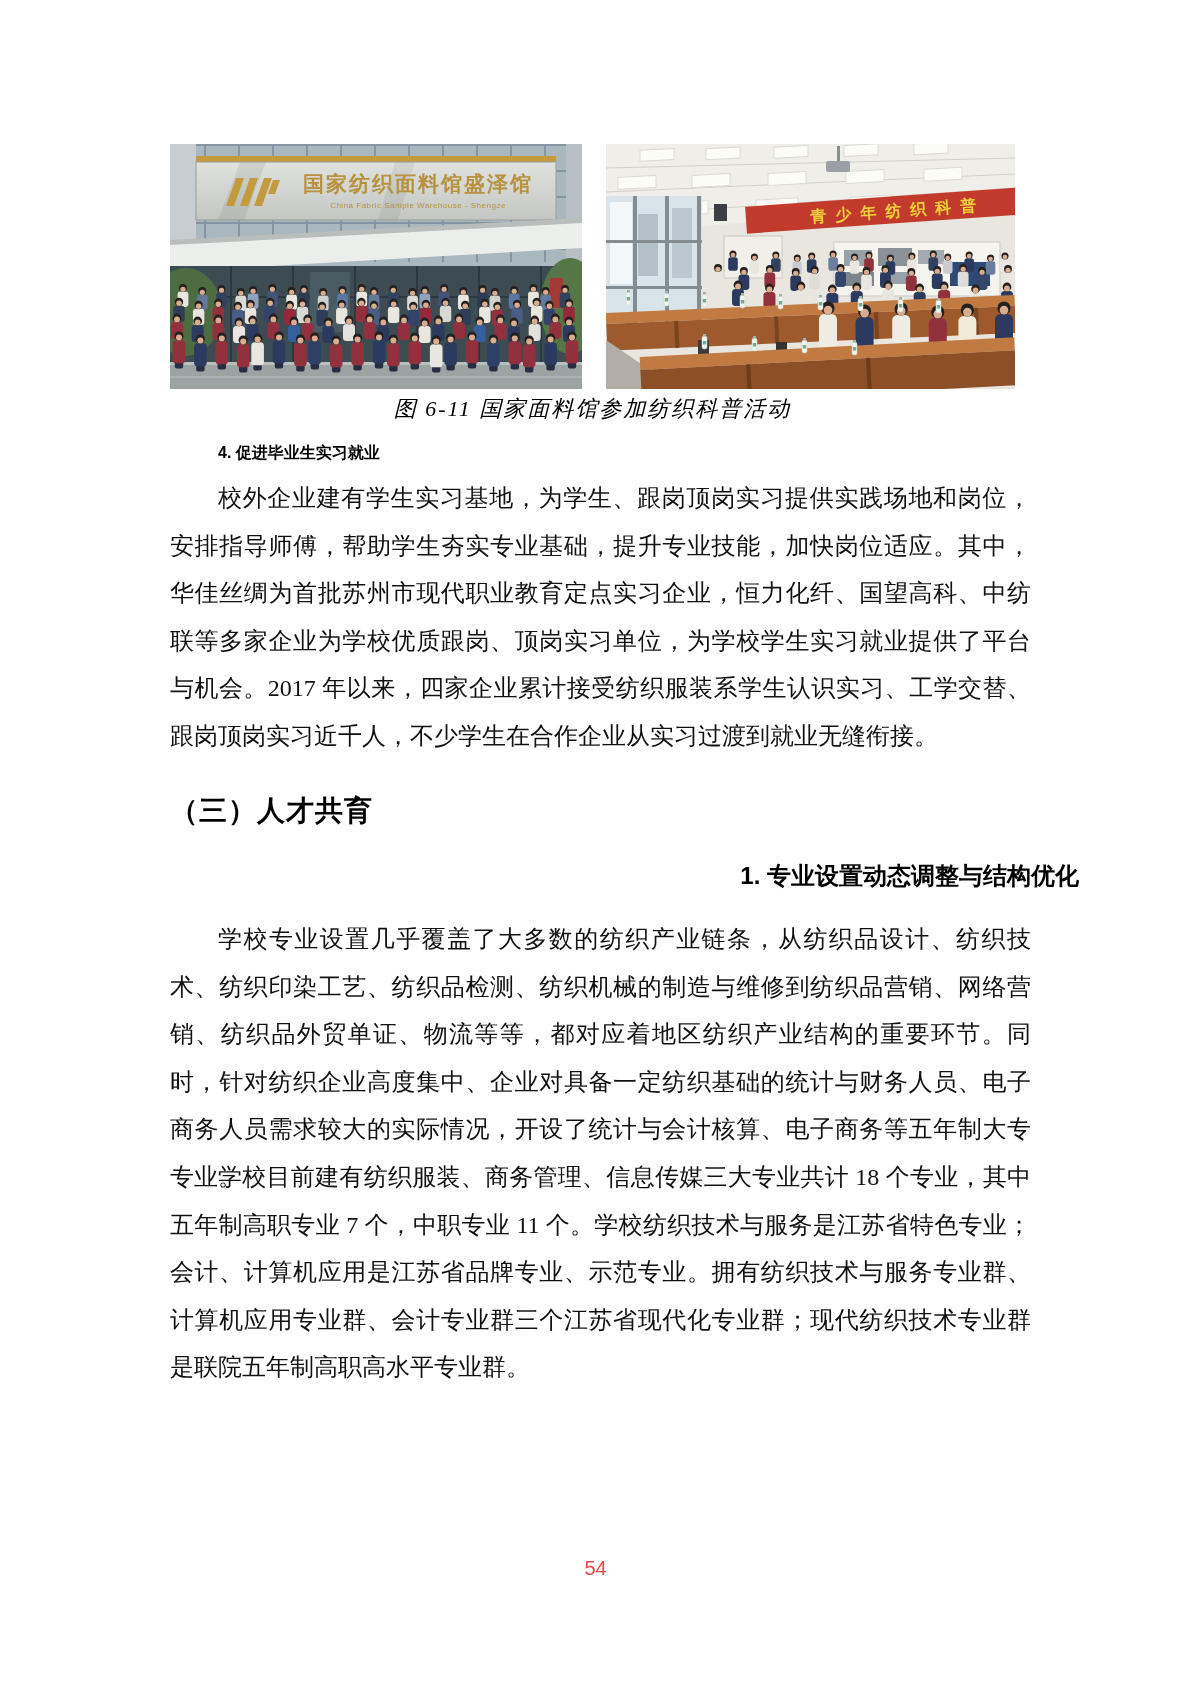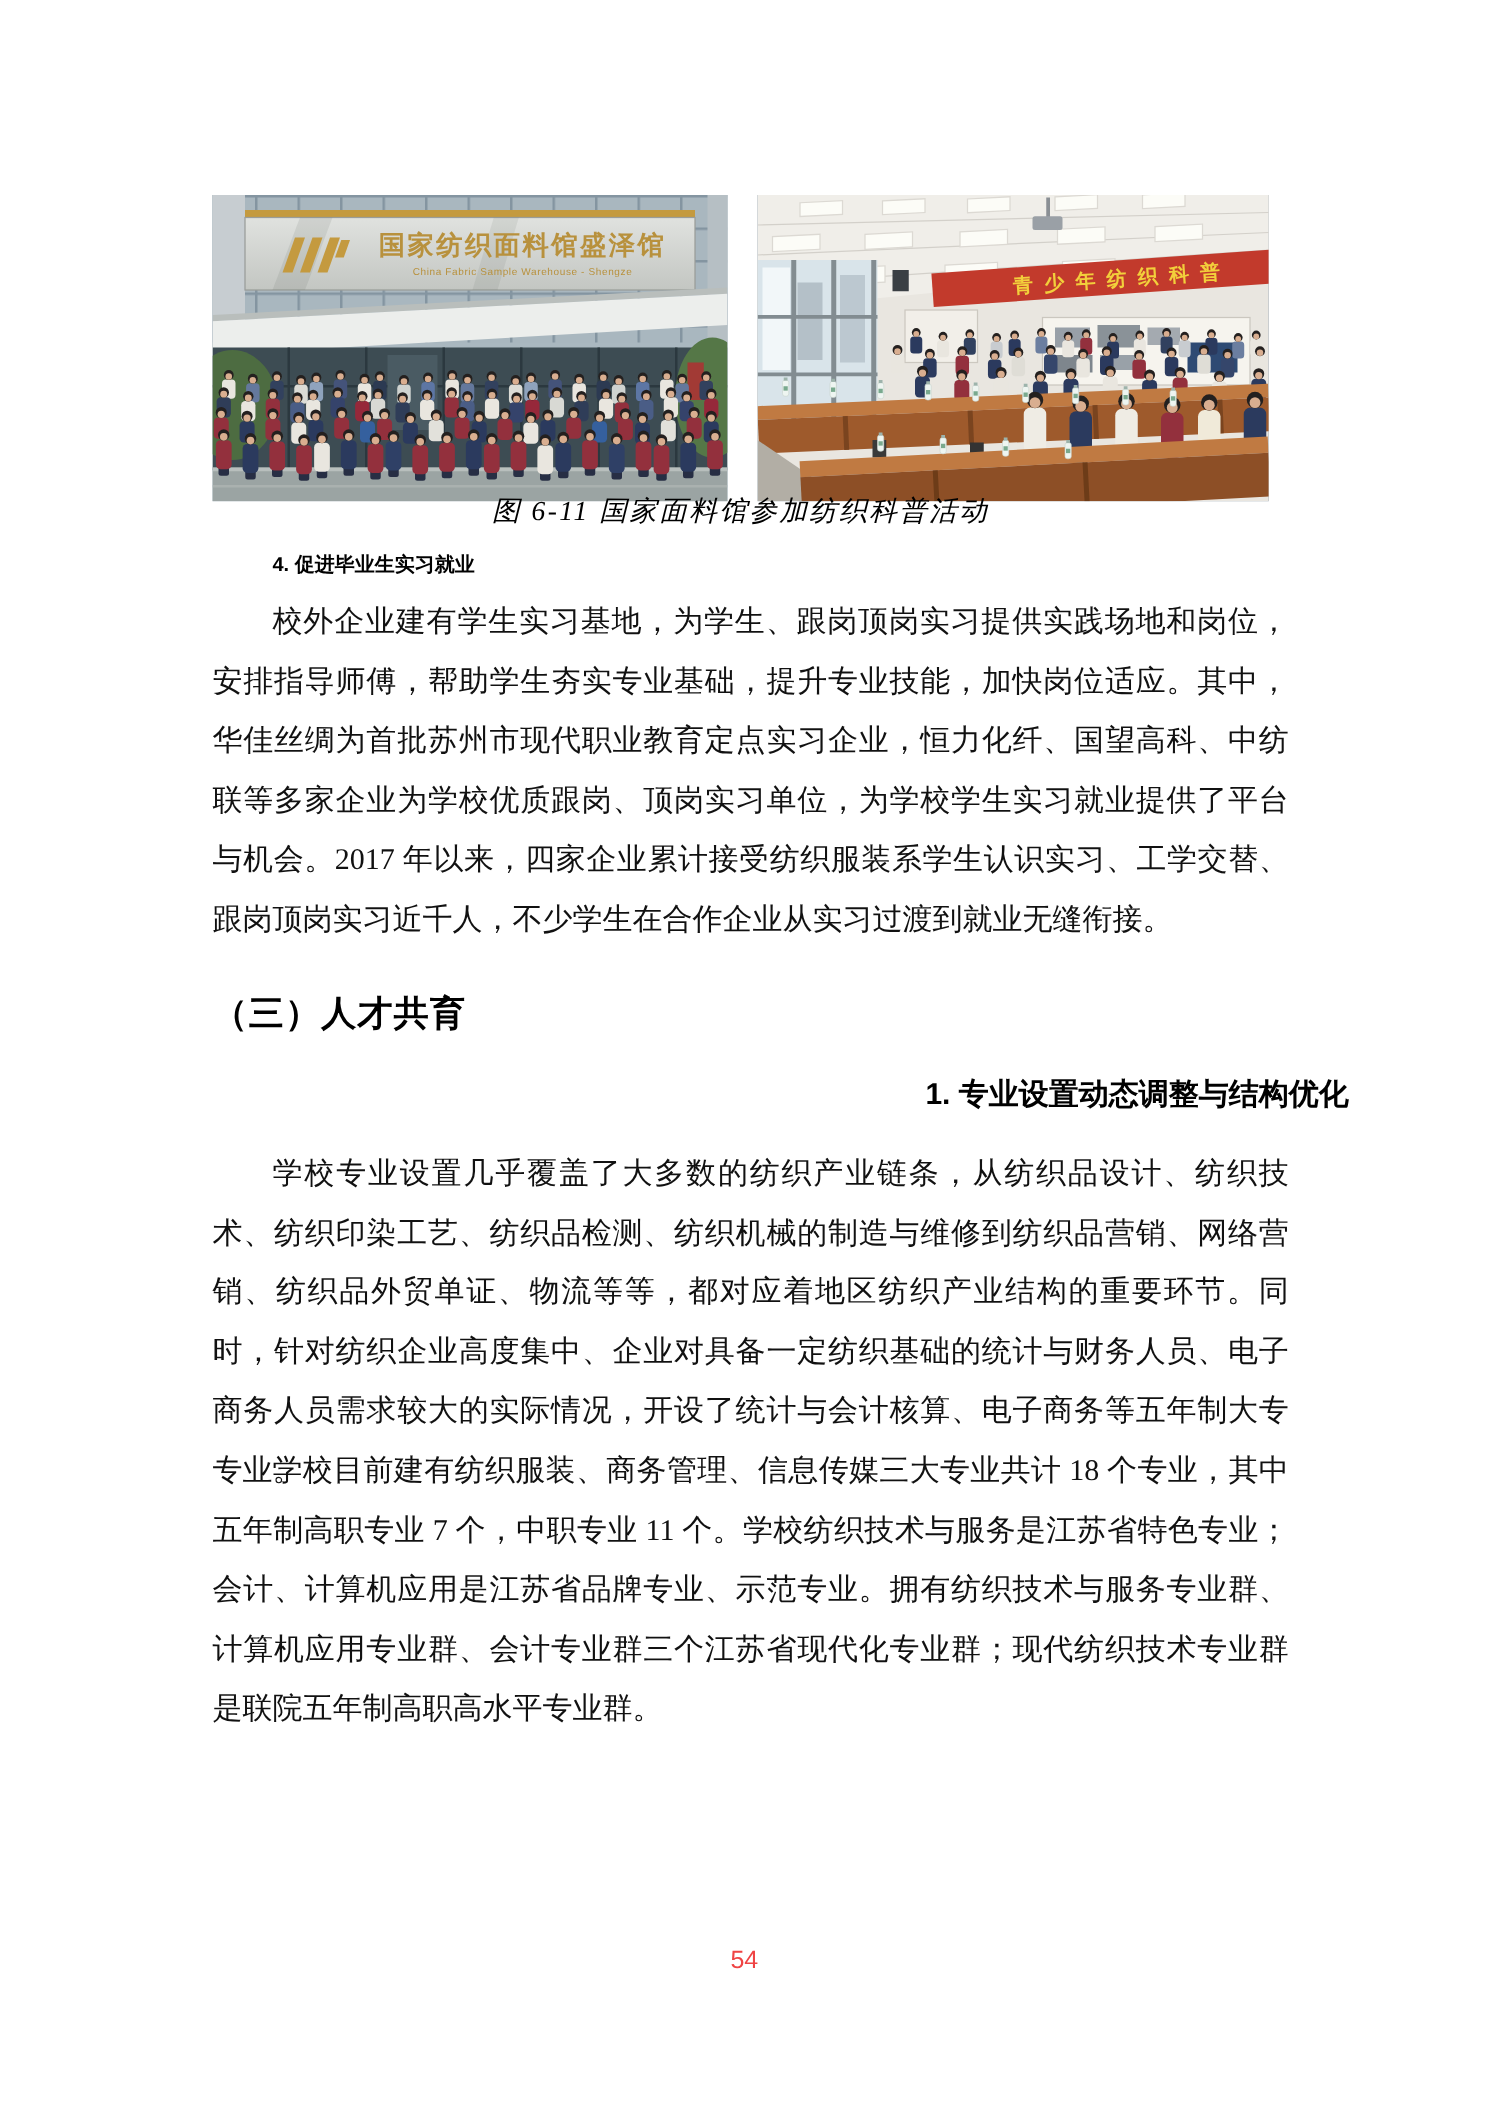--- a/index.html
+++ b/index.html
@@ -2,21 +2,21 @@
 <html><head>
 <meta charset="utf-8">
 <style>
   html,body{margin:0;padding:0;background:#ffffff;}
   .page{
     position:relative;width:1191px;height:1684px;background:#ffffff;
     margin:0 auto;overflow:hidden;
     font-family:"Liberation Serif","DejaVu Serif",serif;color:#111111;
   }
   .photos-row{position:absolute;left:170px;top:144px;display:flex;gap:24px;}
-  .photo{position:relative;overflow:hidden;background:#9aa7ae;margin-top:12px;}
+  .photo{position:relative;overflow:hidden;background:#9aa7ae;}
   .photo svg{display:block;}
   .photo-left{width:412px;height:245px;}
   .photo-right{width:409px;height:245px;}
 
   .fig-caption{
     position:absolute;left:170px;top:394px;width:845px;
     text-align:center;font-style:italic;font-size:22px;line-height:30px;
     letter-spacing:2px;color:#000;
   }
   .h-bold{

